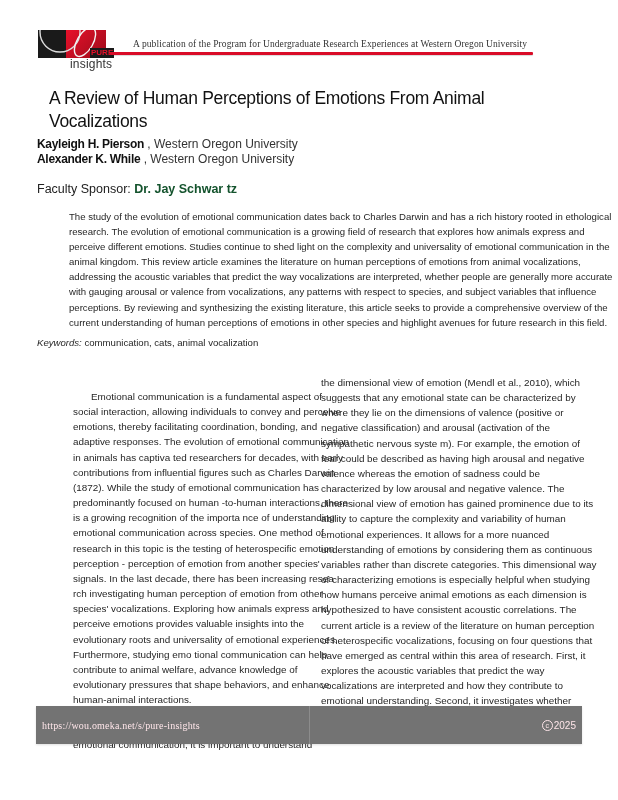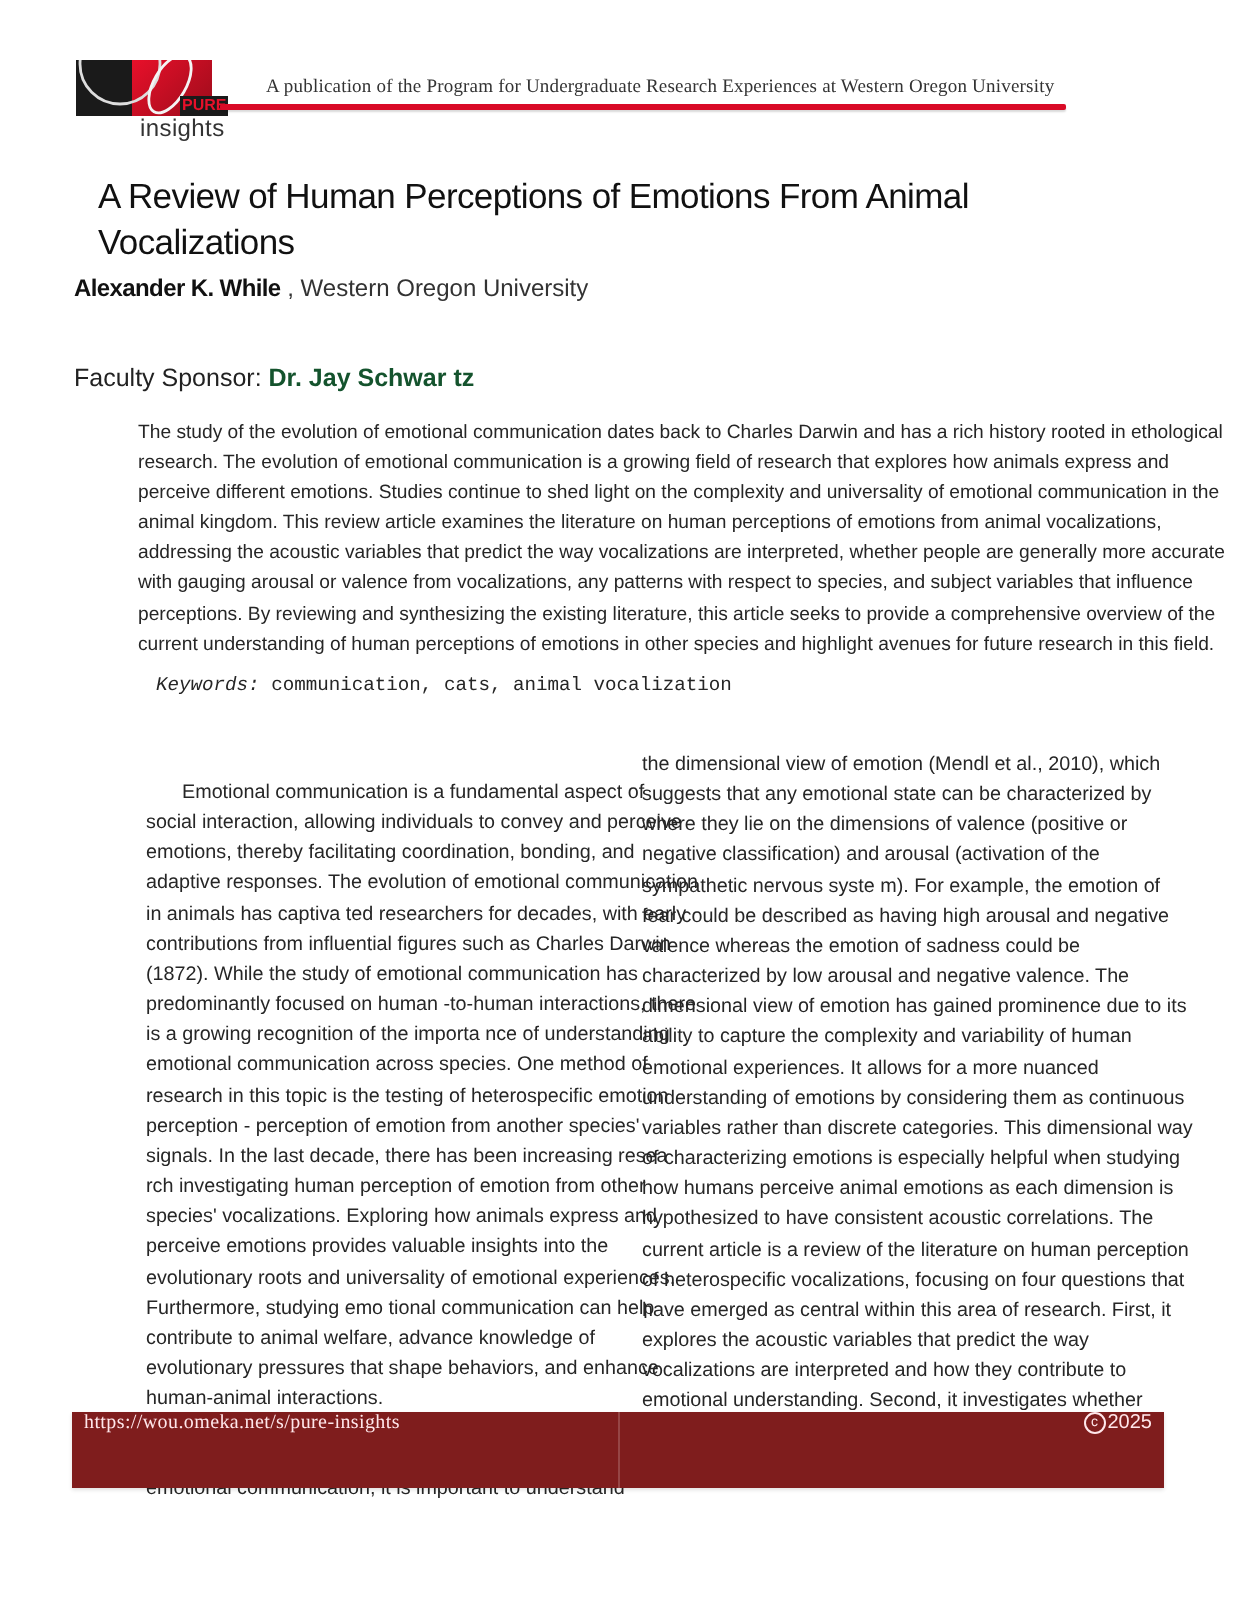--- a/index.html
+++ b/index.html
@@ -17,33 +17,33 @@
 
     
     .title { position: absolute; left: 37px; top: 75px; width: 520px; font-family: "Liberation Sans", sans-serif; font-size: 17.5px; line-height: 23px; color: #111; letter-spacing: -0.3px; }
     .authors { position: absolute; left: 37px; top: 137px; font-family: "Liberation Sans", sans-serif; font-size: 12px; line-height: 15px; }
     .authors .name { font-weight: bold; color: #111; letter-spacing: -0.3px; }
     .authors .aff { color: #333; }
     .sponsor { position: absolute; left: 37px; top: 182px; font-family: "Liberation Sans", sans-serif; font-size: 12.5px; color: #222; }
     .sponsor .sname { font-weight: bold; color: #14532d; }
 
     .abstract { position: absolute; left: 37px; top: 209px; width: 548px; font-family: "Liberation Sans", sans-serif; font-size: 9.6px; line-height: 15.1px; color: #262626; text-align: left; margin-left: 32px; }
-    .keywords { position: absolute; left: 37px; top: 337px; font-family: Liberation Mono, monospace; font-size: 9.6px; color: #262626; margin-left: 41px; }
+    .keywords { position: absolute; left: 37px; top: 337px; font-family: Liberation Sans, sans-serif; font-size: 9.6px; color: #262626; }
     .keywords em { font-style: italic; }
 
     
     .col { position: absolute; font-family: "Liberation Sans", sans-serif; font-size: 9.9px; line-height: 15.15px; color: #262626; }
     .col-left { left: 37px; top: 389px; width: 276px; margin-left: 36px; }
     .col-right { left: 321px; top: 375px; width: 276px; }
     .col p { margin: 0; }
     .col p.indent { text-indent: 18px; }
     .col p + p { margin-top: 15px; }
 
     
-    .footer { position: absolute; left: 36px; top: 706px; width: 546px; height: 38px; background: #7f1d1d; display: flex; align-items: flex-start; justify-content: space-between; box-shadow: 0 1px 2px rgba(0,0,0,0.12); }
+    .footer { position: absolute; left: 36px; top: 706px; width: 546px; height: 38px; background: #737373; display: flex; align-items: center; justify-content: space-between; box-shadow: 0 1px 2px rgba(0,0,0,0.12); }
     .footer .divider { position: absolute; left: 273px; top: 0; width: 1px; height: 38px; background: rgba(255,255,255,0.18); }
     .footer .url { font-family: "Liberation Serif", serif; font-size: 10px; color: #ffe6ea; padding-left: 6px; letter-spacing: 0.2px; }
     .footer .copy { font-family: "Liberation Sans", sans-serif; font-size: 10px; color: #ffe6ea; padding-right: 6px; display: flex; align-items: center; gap: 1px; }
     .footer .copy .c-icon { display: inline-block; width: 9px; height: 9px; border: 1px solid #ffe6ea; border-radius: 50%; font-size: 7px; line-height: 9px; text-align: center; }
   </style>
 </head>
 <body>
 
 <div class="logo">
   <div class="block">
@@ -55,20 +55,24 @@
   </div>
   <span class="pure">PURE</span>
   <span class="insights">insights</span>
 </div>
 <div class="pub-line">A publication of the Program for Undergraduate Research Experiences at Western Oregon University</div>
 <div class="red-rule"></div>
 
 <h1 class="title" style="margin:12px;font-weight:normal;">A Review of Human Perceptions of Emotions From Animal Vocalizations</h1>
 
 <div class="authors">
+  <div>
+    <span class="name">Kayleigh H. Pierson</span>
+    <span class="aff">, Western Oregon University</span>
+  </div>
   <div>
     <span class="name">Alexander K. While</span>
     <span class="aff">, Western Oregon University</span>
   </div>
 </div>
 
 <div class="sponsor">
   <span>Faculty Sponsor:</span>
   <span class="sname">Dr. Jay Schwar tz</span>
 </div>

